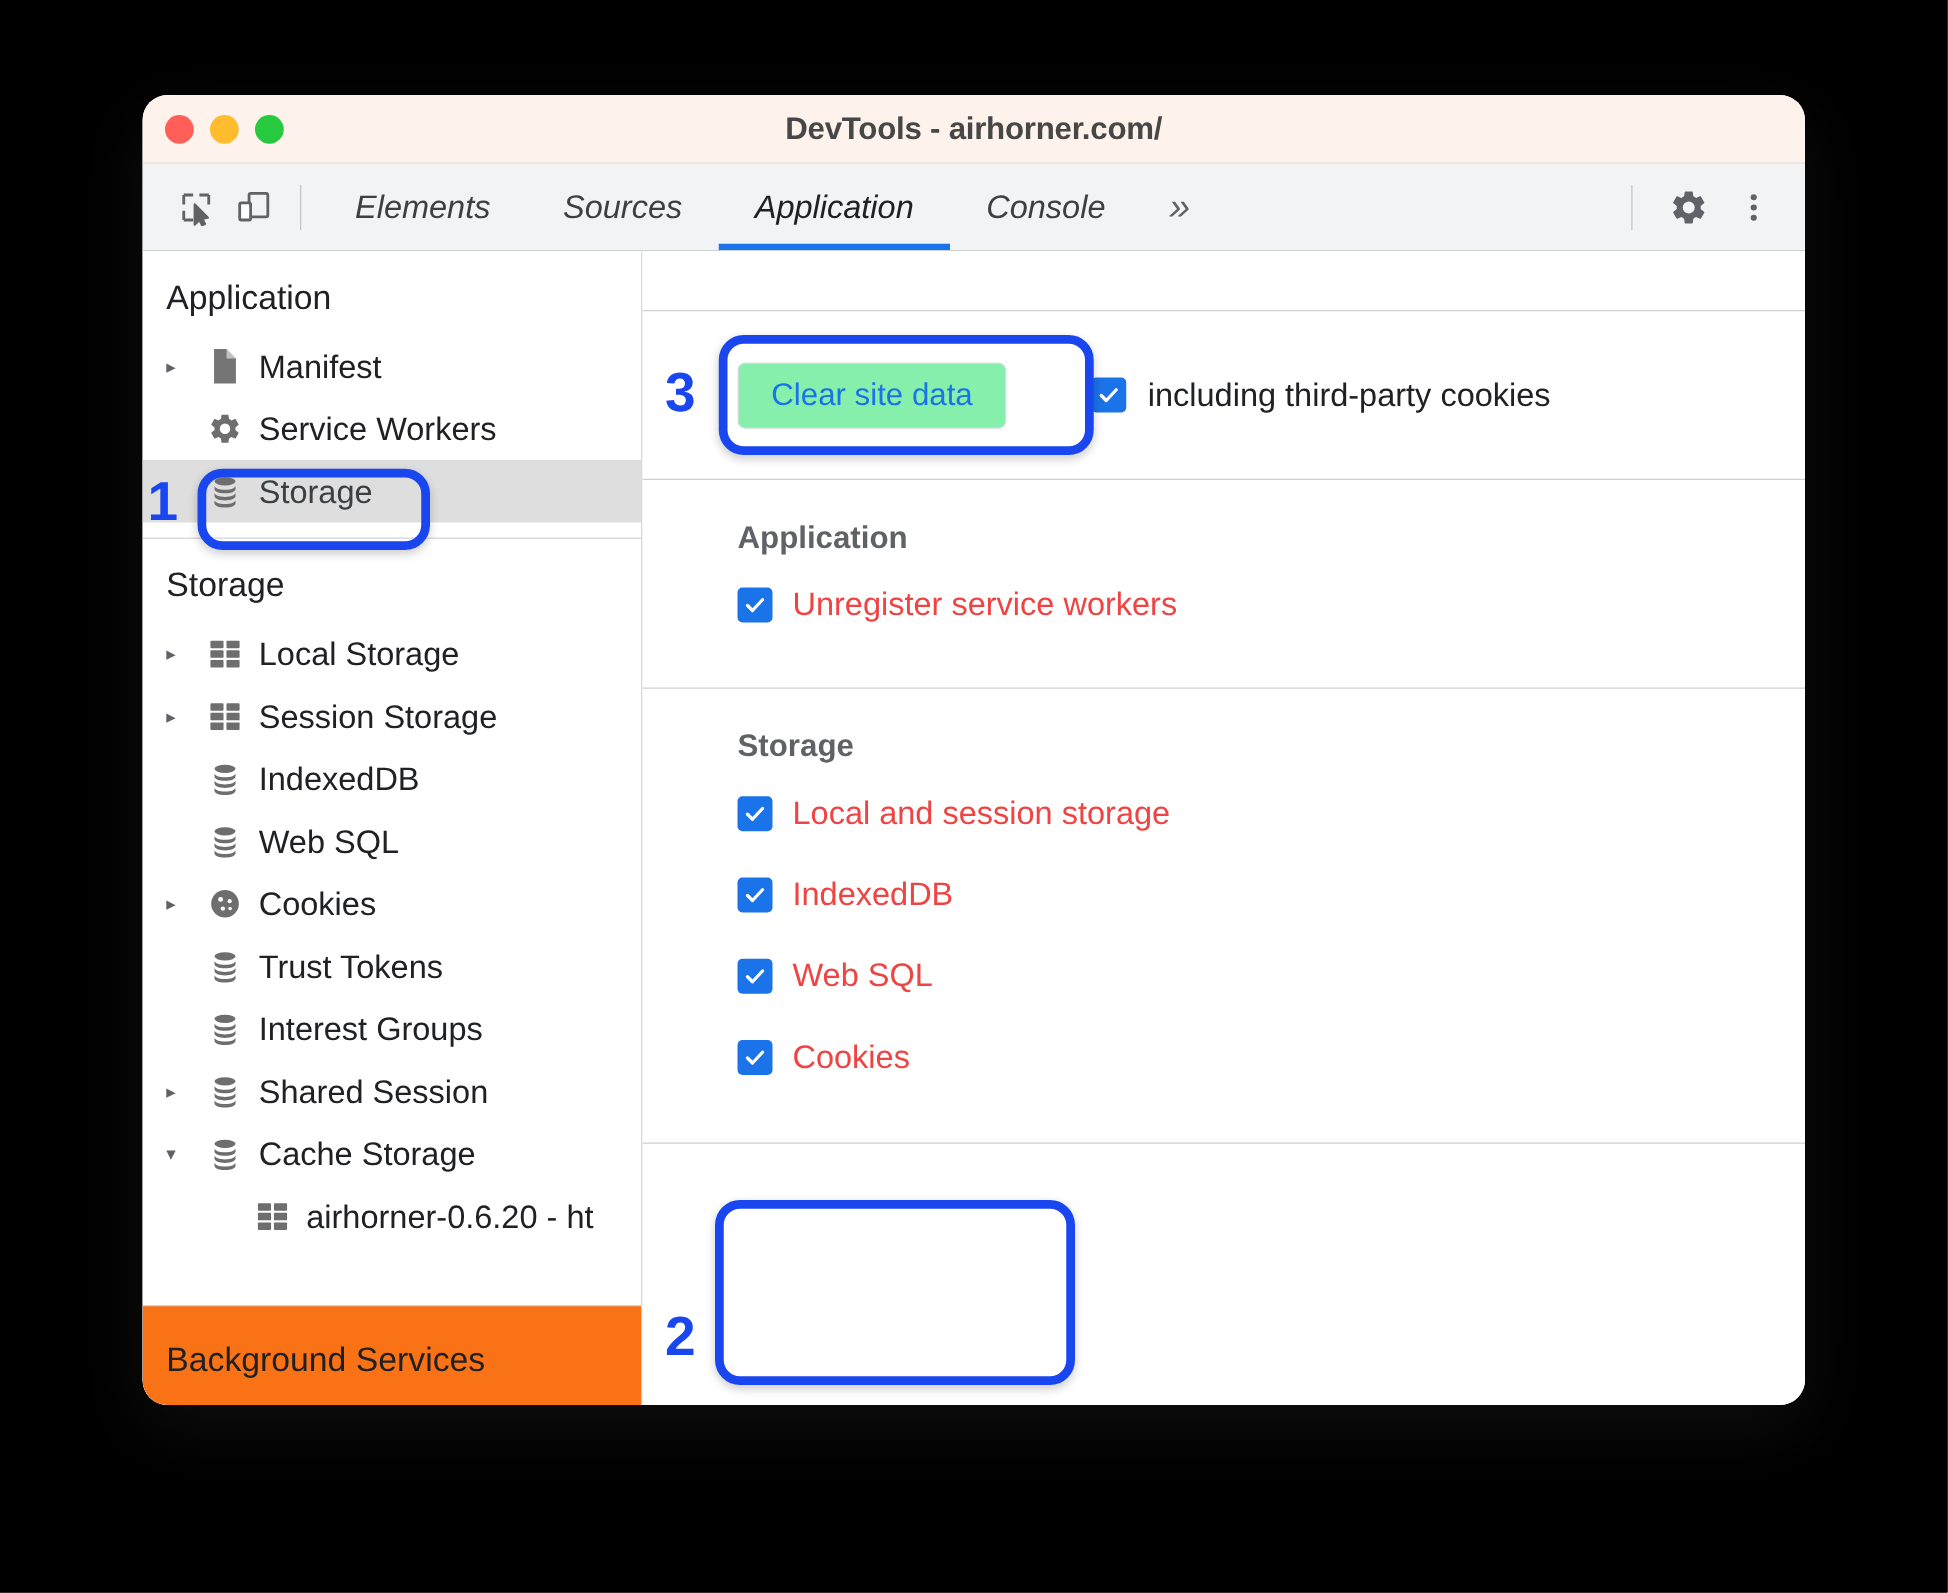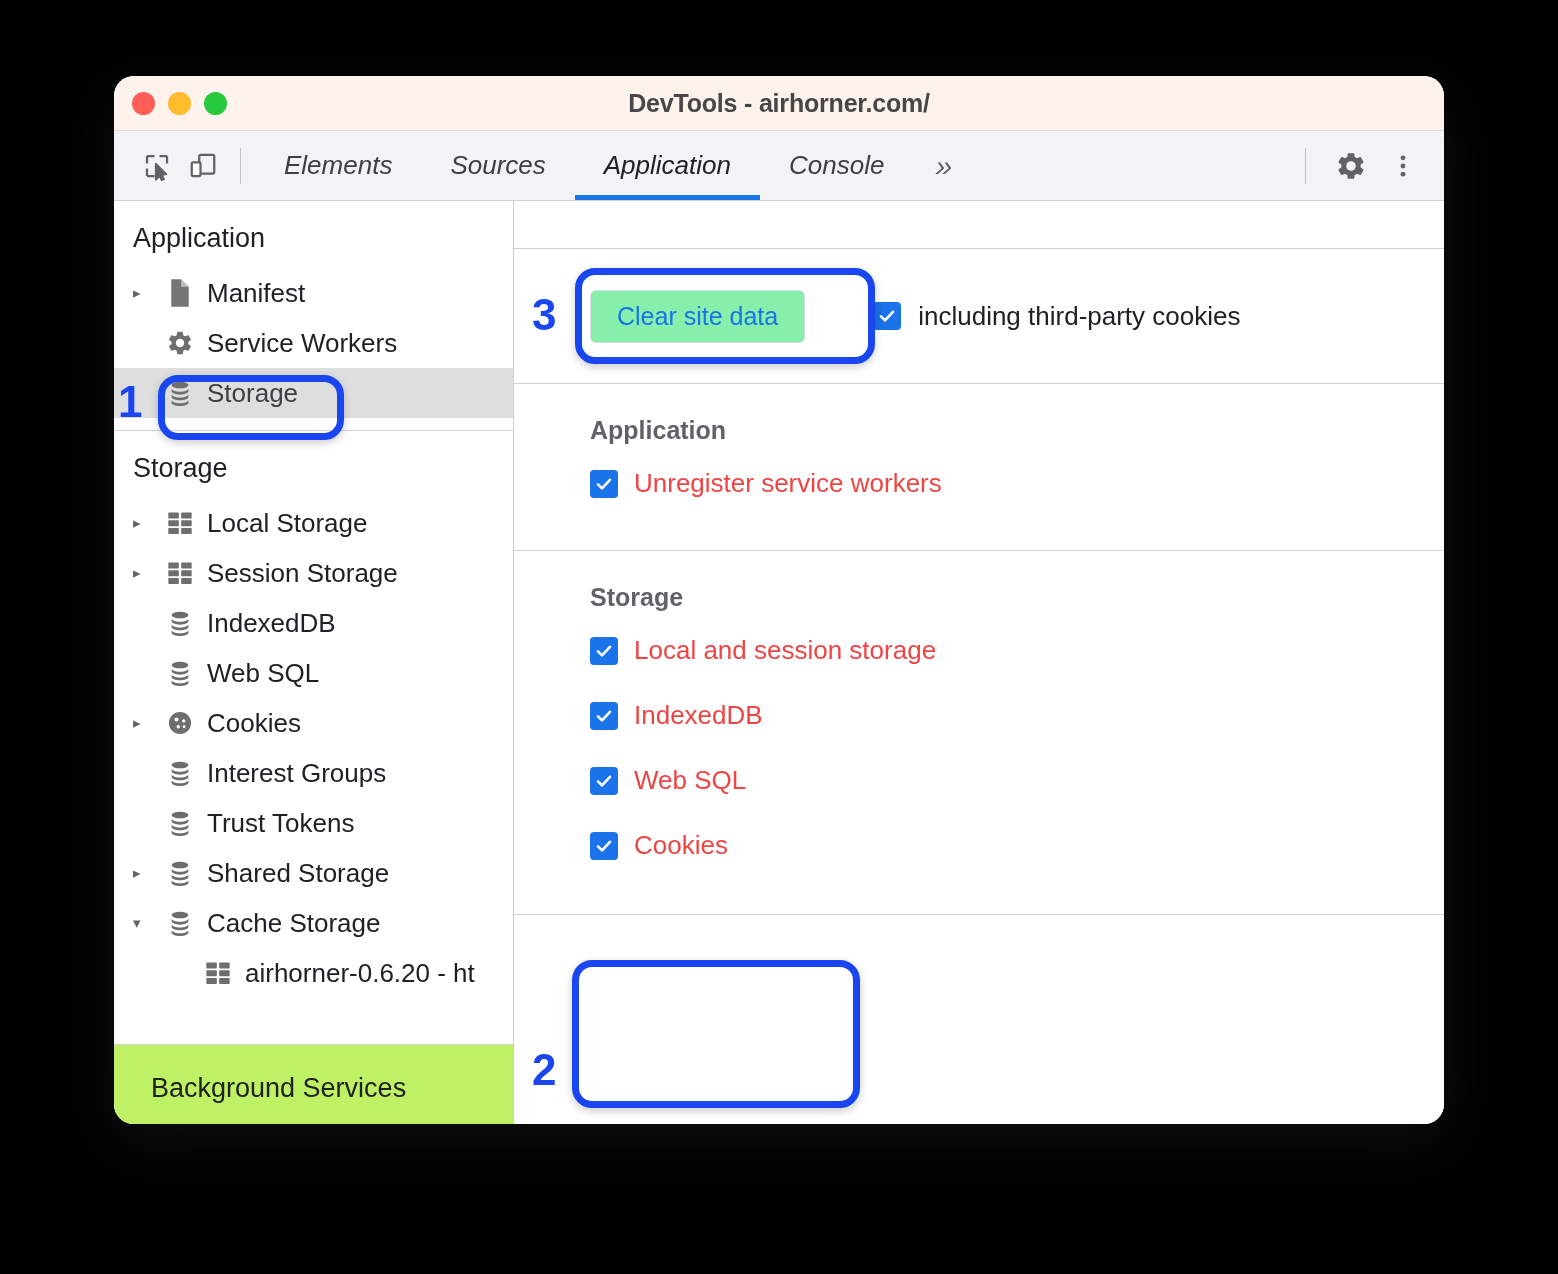--- a/index.html
+++ b/index.html
@@ -117,24 +117,24 @@
   .row-icon {
     width: 38px; min-width:38px;
     display:flex; align-items:center; justify-content:center;
     margin-right: 8px; color:#6e6e6e;
   }
   .indent-1 { padding-left: 19px; }
   .indent-2 { padding-left: 85px; }
   .sb-footer {
     position:absolute; left:0; right:0; bottom:0;
     border-top:1px solid #d4d4d4;
-    padding: 28px 0 0 37px;
+    padding: 28px 0 0 19px;
     height: 80px;
     font-size: 27px; color:#202124;
-    background:#bef264;
+    background:#f97316;
   }
 
   
   .panel-toolbar { height: 48px; border-bottom:1px solid #d0d0d0; background:#fff; }
   .psection { border-bottom:1px solid #d0d0d0; padding: 0 0 0 76px; }
   .psection.first {
     height: 135px;
     display:flex; align-items:center;
     padding-left: 76px;
   }
@@ -371,47 +371,47 @@
         <div class="tree-row indent-1">
           <span class="twisty spacer">▸</span>
           <span class="row-icon">
             <svg width="28" height="28" viewBox="0 0 24 24" fill="#6e6e6e">
               <ellipse cx="12" cy="5.2" rx="7.2" ry="2.8"></ellipse>
               <path d="M4.8 8.2v2.4c0 1.55 3.22 2.8 7.2 2.8s7.2-1.25 7.2-2.8V8.2c0 1.55-3.22 2.8-7.2 2.8s-7.2-1.25-7.2-2.8z"></path>
               <path d="M4.8 13.1v2.4c0 1.55 3.22 2.8 7.2 2.8s7.2-1.25 7.2-2.8v-2.4c0 1.55-3.22 2.8-7.2 2.8s-7.2-1.25-7.2-2.8z"></path>
               <path d="M4.8 18v2.4c0 1.55 3.22 2.8 7.2 2.8s7.2-1.25 7.2-2.8V18c0 1.55-3.22 2.8-7.2 2.8S4.8 19.55 4.8 18z"></path>
             </svg>
           </span>
+          <span>Trust Tokens</span>
+        </div>
+
+        <div class="tree-row indent-1">
+          <span class="twisty spacer">▸</span>
+          <span class="row-icon">
+            <svg width="28" height="28" viewBox="0 0 24 24" fill="#6e6e6e">
+              <ellipse cx="12" cy="5.2" rx="7.2" ry="2.8"></ellipse>
+              <path d="M4.8 8.2v2.4c0 1.55 3.22 2.8 7.2 2.8s7.2-1.25 7.2-2.8V8.2c0 1.55-3.22 2.8-7.2 2.8s-7.2-1.25-7.2-2.8z"></path>
+              <path d="M4.8 13.1v2.4c0 1.55 3.22 2.8 7.2 2.8s7.2-1.25 7.2-2.8v-2.4c0 1.55-3.22 2.8-7.2 2.8s-7.2-1.25-7.2-2.8z"></path>
+              <path d="M4.8 18v2.4c0 1.55 3.22 2.8 7.2 2.8s7.2-1.25 7.2-2.8V18c0 1.55-3.22 2.8-7.2 2.8S4.8 19.55 4.8 18z"></path>
+            </svg>
+          </span>
           <span>Interest Groups</span>
         </div>
 
         <div class="tree-row indent-1">
-          <span class="twisty spacer">▸</span>
-          <span class="row-icon">
-            <svg width="28" height="28" viewBox="0 0 24 24" fill="#6e6e6e">
-              <ellipse cx="12" cy="5.2" rx="7.2" ry="2.8"></ellipse>
-              <path d="M4.8 8.2v2.4c0 1.55 3.22 2.8 7.2 2.8s7.2-1.25 7.2-2.8V8.2c0 1.55-3.22 2.8-7.2 2.8s-7.2-1.25-7.2-2.8z"></path>
-              <path d="M4.8 13.1v2.4c0 1.55 3.22 2.8 7.2 2.8s7.2-1.25 7.2-2.8v-2.4c0 1.55-3.22 2.8-7.2 2.8s-7.2-1.25-7.2-2.8z"></path>
-              <path d="M4.8 18v2.4c0 1.55 3.22 2.8 7.2 2.8s7.2-1.25 7.2-2.8V18c0 1.55-3.22 2.8-7.2 2.8S4.8 19.55 4.8 18z"></path>
-            </svg>
-          </span>
-          <span>Trust Tokens</span>
-        </div>
-
-        <div class="tree-row indent-1">
           <span class="twisty">▸</span>
           <span class="row-icon">
             <svg width="28" height="28" viewBox="0 0 24 24" fill="#6e6e6e">
               <ellipse cx="12" cy="5.2" rx="7.2" ry="2.8"></ellipse>
               <path d="M4.8 8.2v2.4c0 1.55 3.22 2.8 7.2 2.8s7.2-1.25 7.2-2.8V8.2c0 1.55-3.22 2.8-7.2 2.8s-7.2-1.25-7.2-2.8z"></path>
               <path d="M4.8 13.1v2.4c0 1.55 3.22 2.8 7.2 2.8s7.2-1.25 7.2-2.8v-2.4c0 1.55-3.22 2.8-7.2 2.8s-7.2-1.25-7.2-2.8z"></path>
               <path d="M4.8 18v2.4c0 1.55 3.22 2.8 7.2 2.8s7.2-1.25 7.2-2.8V18c0 1.55-3.22 2.8-7.2 2.8S4.8 19.55 4.8 18z"></path>
             </svg>
           </span>
-          <span>Shared Storage</span>
+          <span>Shared Session</span>
         </div>
 
         <div class="tree-row indent-1">
           <span class="twisty">▾</span>
           <span class="row-icon">
             <svg width="28" height="28" viewBox="0 0 24 24" fill="#6e6e6e">
               <ellipse cx="12" cy="5.2" rx="7.2" ry="2.8"></ellipse>
               <path d="M4.8 8.2v2.4c0 1.55 3.22 2.8 7.2 2.8s7.2-1.25 7.2-2.8V8.2c0 1.55-3.22 2.8-7.2 2.8s-7.2-1.25-7.2-2.8z"></path>
               <path d="M4.8 13.1v2.4c0 1.55 3.22 2.8 7.2 2.8s7.2-1.25 7.2-2.8v-2.4c0 1.55-3.22 2.8-7.2 2.8s-7.2-1.25-7.2-2.8z"></path>
               <path d="M4.8 18v2.4c0 1.55 3.22 2.8 7.2 2.8s7.2-1.25 7.2-2.8V18c0 1.55-3.22 2.8-7.2 2.8S4.8 19.55 4.8 18z"></path>

